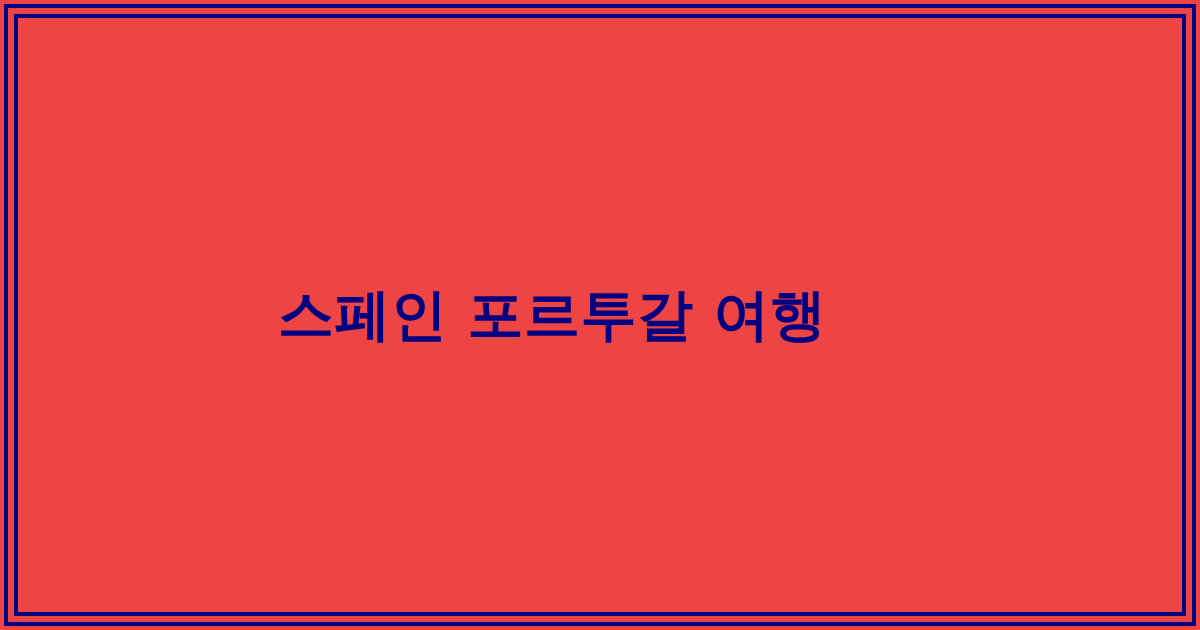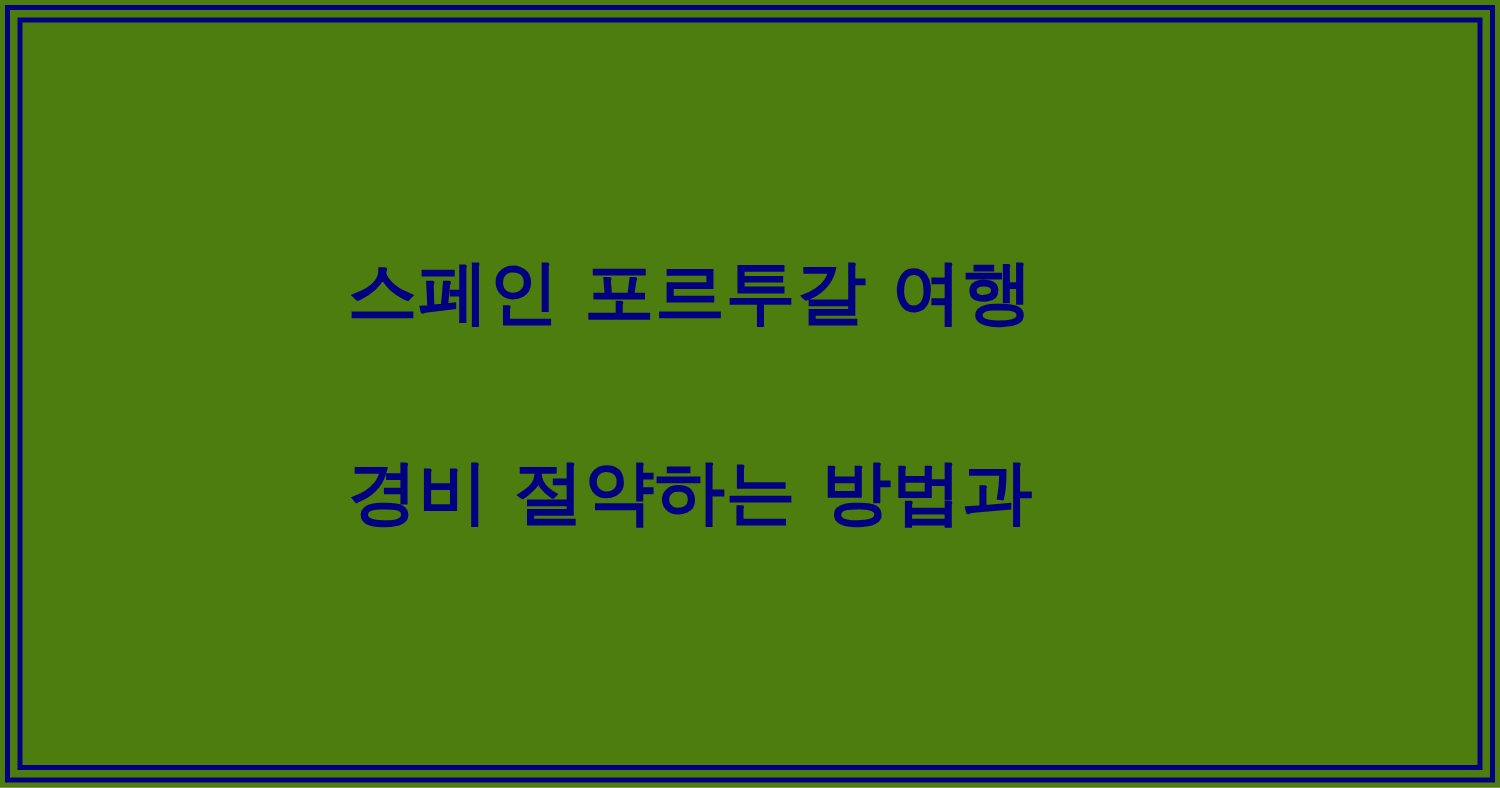--- a/index.html
+++ b/index.html
@@ -13,21 +13,21 @@
     height: 630px;
     overflow: hidden;
     font-family: "DejaVu Sans", "Liberation Sans", sans-serif;
   }
 
   
   .card {
     position: relative;
     width: 1200px;
     height: 630px;
-    background: #4d7c0f;
+    background: #ef4444;
     box-sizing: border-box;
   }
 
   
   .frame {
     position: absolute;
     border-style: solid;
     border-color: #000080;
     box-sizing: border-box;
     pointer-events: none;
@@ -90,17 +90,16 @@
 
 <div class="card">
 
   <div class="frame frame-outer"></div>
 
   <div class="frame frame-inner"></div>
 
   <div class="title-area">
     <h1 class="title">
       <span class="title-line">스페인 포르투갈 여행</span>
-      <span class="title-line">경비 절약하는 방법과</span>
     </h1>
   </div>
 
 </div>
 
 </body></html>

